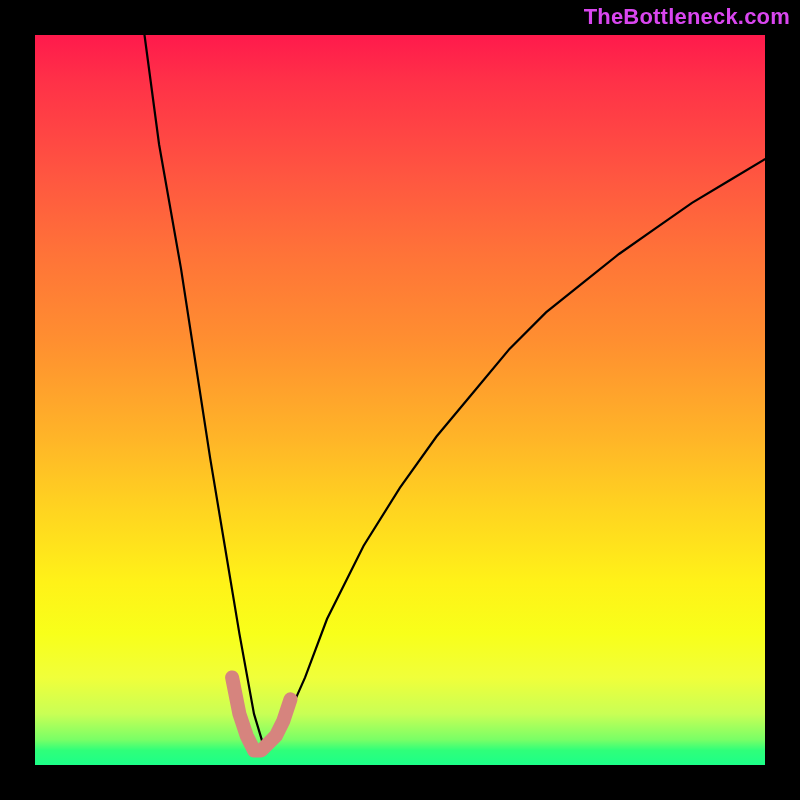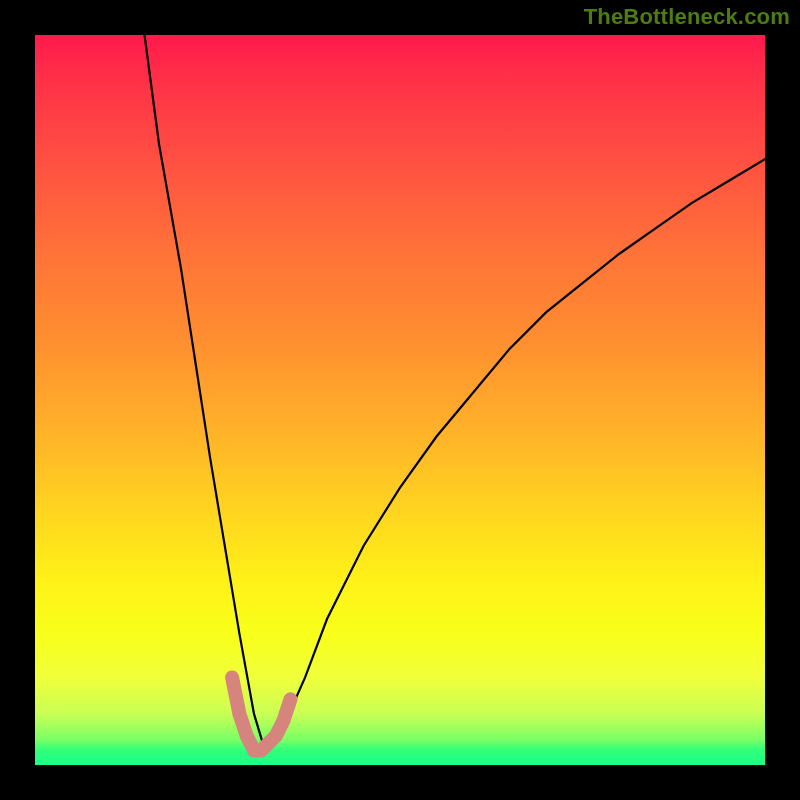--- a/index.html
+++ b/index.html
@@ -31,21 +31,21 @@
       #c9ff55 93%,
       #7aff66 96.5%,
       #2fff7a 98%,
       #1cff88 100%
     );
   }
   .watermark {
     position: absolute;
     top: 4px;
     right: 10px;
-    color: #4d7c0f;
+    color: #d946ef;
     font-size: 22px;
     font-weight: 600;
     letter-spacing: 0.2px;
     z-index: 10;
   }
   svg.curve {
     position: absolute;
     left: 0;
     top: 0;
     width: 730px;

